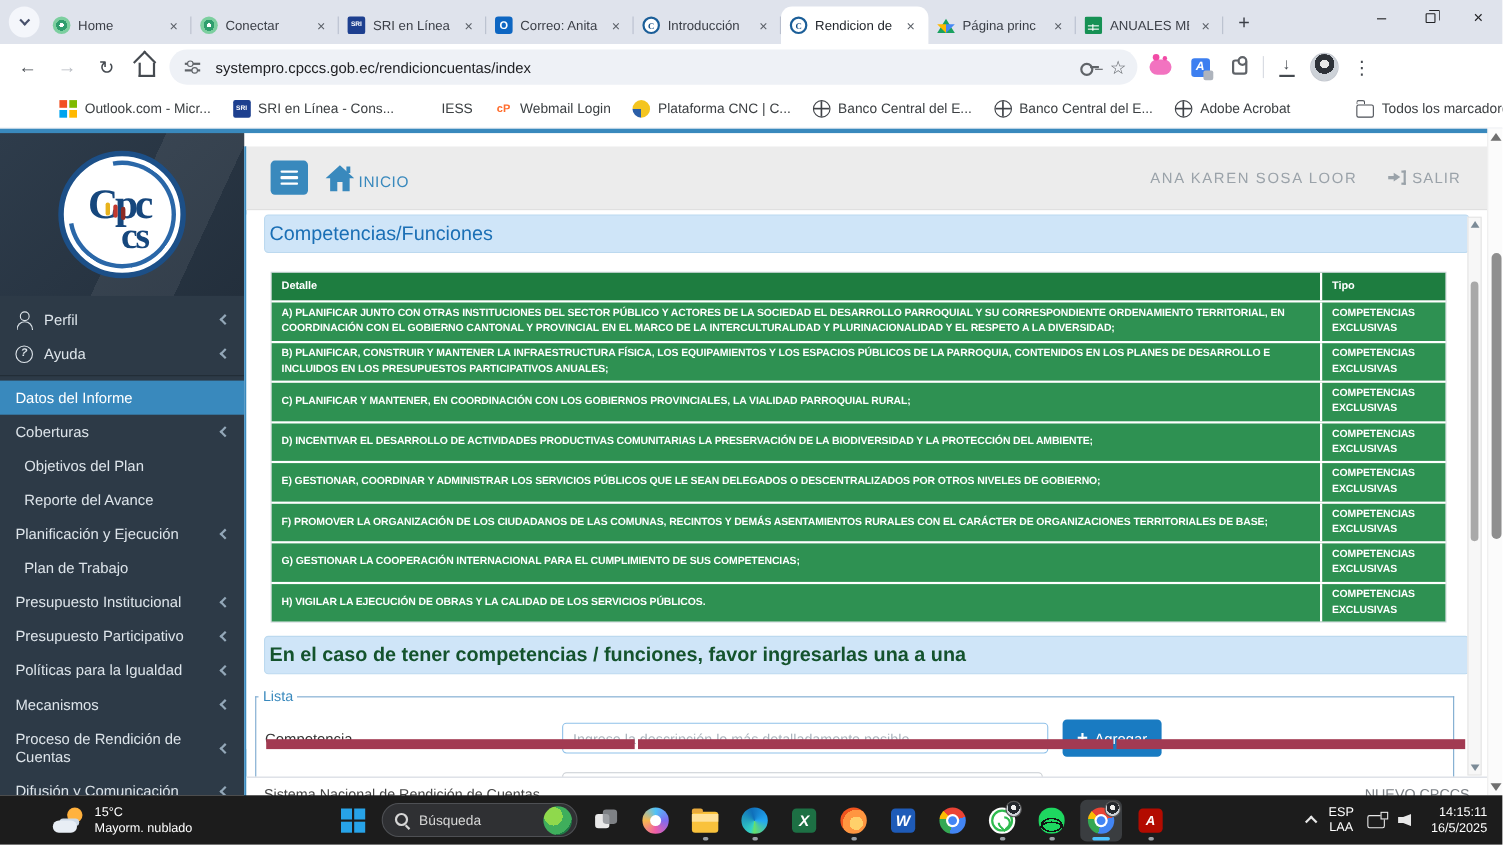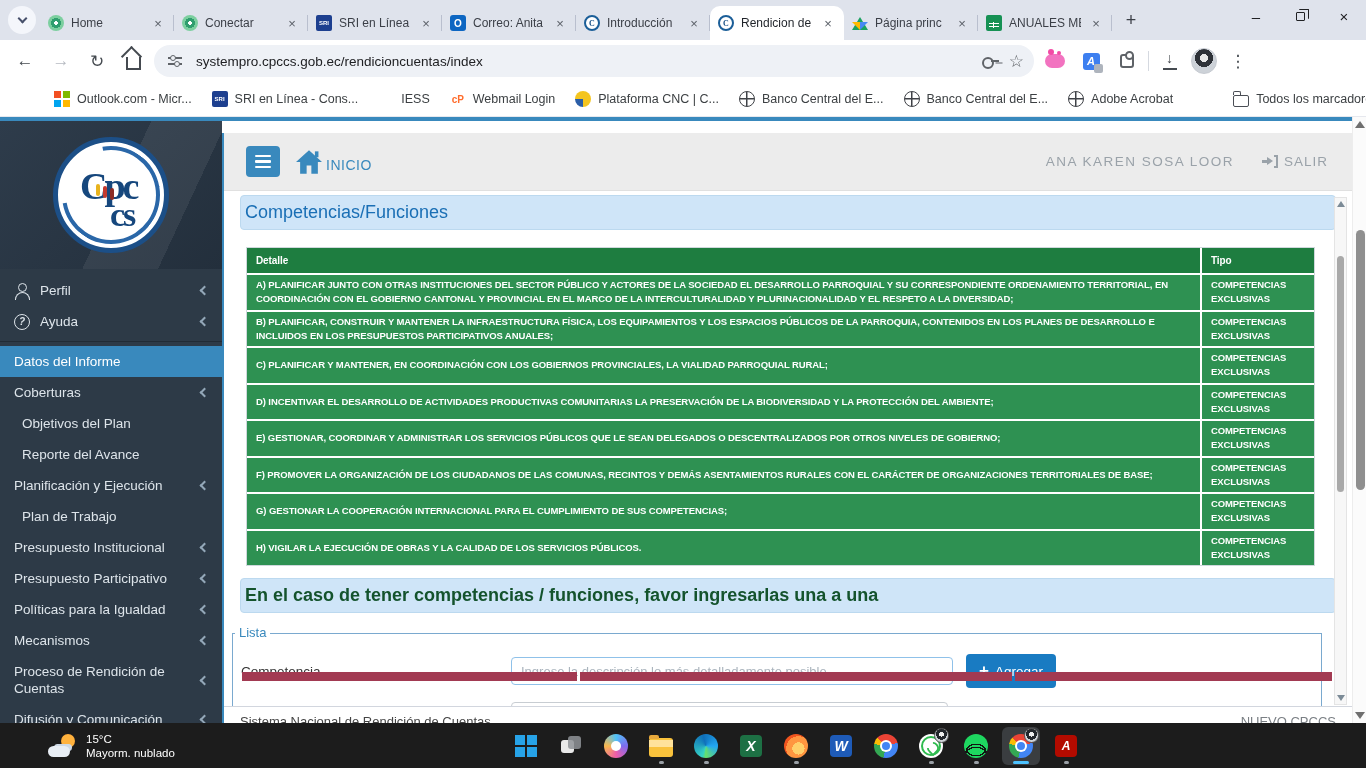--- a/index.html
+++ b/index.html
@@ -630,20 +630,25 @@
       <span class="weather-ico"></span>
       <span class="weather-txt">
         <span>15°C</span><br>
         <span>Mayorm. nublado</span>
       </span>
     </div>
     <div class="tb-center">
       <div class="tb-btn">
           <i class="start-glyph"></i>
         </div>
+      <div class="searchbox">
+        <i class="mag-glyph"></i>
+        <span class="search-txt">Búsqueda</span>
+        <i class="search-bird"></i>
+      </div>
       <div class="tb-btn">
           <i class="taskview-glyph"></i>
         </div>
       <div class="tb-btn">
           <i class="copilot-glyph"></i>
         </div>
       <div class="tb-btn running">
           <i class="explorer-glyph"></i>
         </div>
       <div class="tb-btn running">
@@ -669,15 +674,28 @@
           <i class="spotify-glyph"></i>
         </div>
       <div class="tb-btn active-app">
         <i class="chrome-glyph"></i>
         <i class="badge-avatar"></i>
       </div>
       <div class="tb-btn running">
           <i class="acrobat-glyph">A</i>
         </div>
     </div>
+    <div class="tray">
+      <i class="tray-chev"></i>
+      <span class="lang">
+        <span>ESP</span><br>
+        <span>LAA</span>
+      </span>
+      <i class="net-glyph"></i>
+      <i class="vol-glyph"></i>
+      <span class="clock">
+        <span>14:15:11</span><br>
+        <span>16/5/2025</span>
+      </span>
+    </div>
   </div>
 
 </div>
 
 </body></html>

